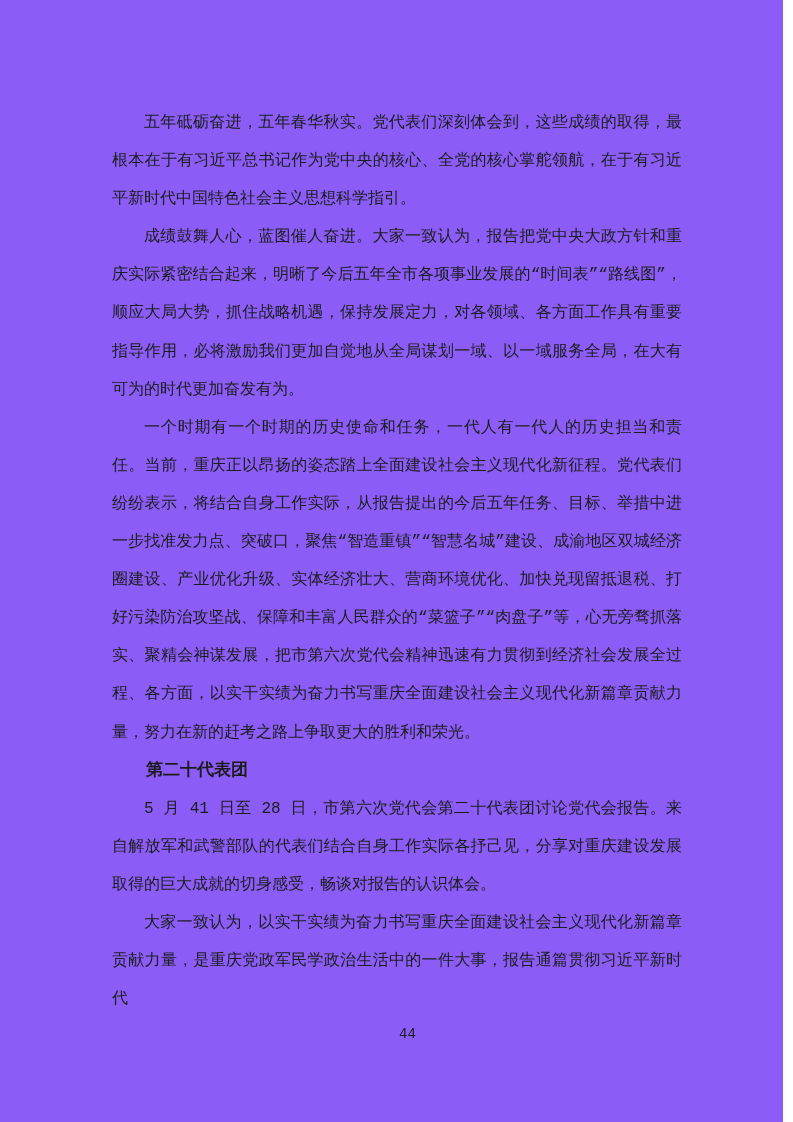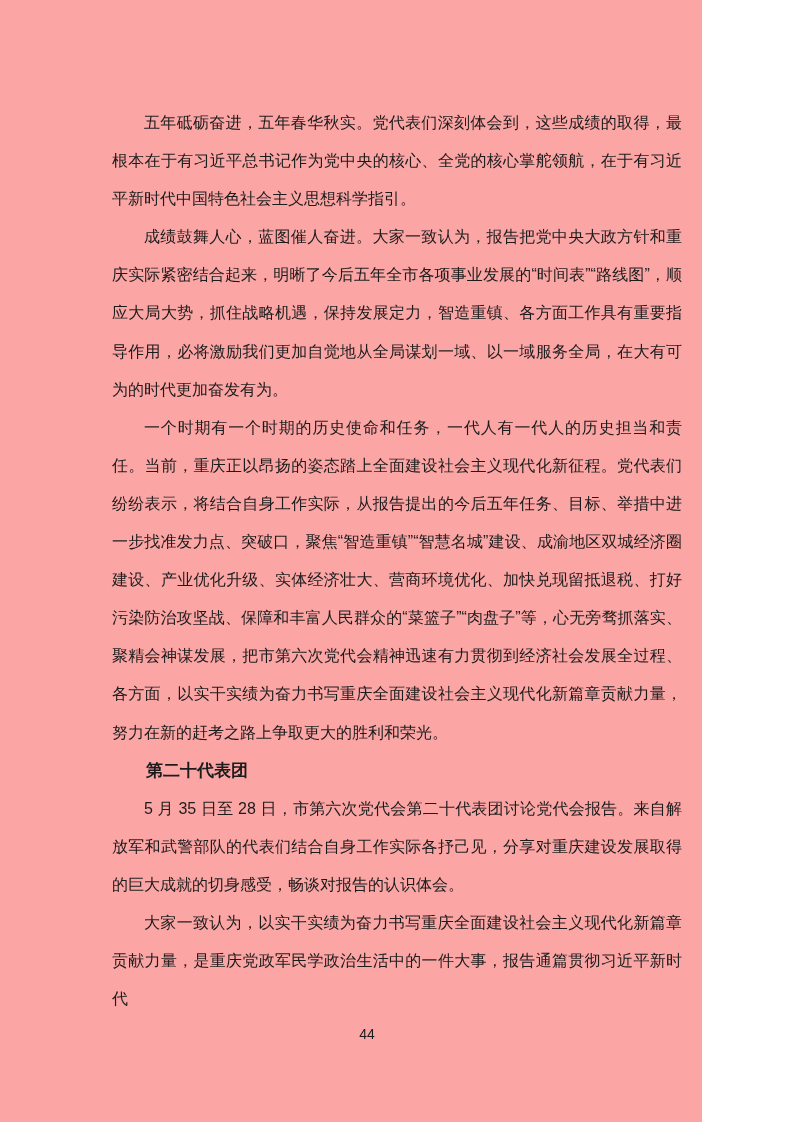--- a/index.html
+++ b/index.html
@@ -2,25 +2,25 @@
 <html><head>
 <meta charset="utf-8">
 <style>
   html, body {
     margin: 0;
     padding: 0;
     background: #ffffff;
   }
   .page {
     position: relative;
-    width: 702px;
+    width: 783px;
     height: 1122px;
-    background: #fca5a5;
+    background: #8b5cf6;
     overflow: hidden;
-    font-family: Liberation Sans, sans-serif;
+    font-family: Liberation Mono, monospace;
     color: #1c1c1c;
   }
   .content {
     position: absolute;
     left: 112px;
     top: 104px;
     width: 570px;
     font-size: 16px;
     line-height: 38.1px;
     text-align: justify;
@@ -52,20 +52,20 @@
     color: #1c1c1c;
     margin-left: 16px;
   }
 </style>
 </head>
 <body>
 
 <div class="page">
   <div class="content">
     <p class="para">五年砥砺奋进，五年春华秋实。党代表们深刻体会到，这些成绩的取得，最根本在于有习近平总书记作为党中央的核心、全党的核心掌舵领航，在于有习近平新时代中国特色社会主义思想科学指引。</p>
-    <p class="para">成绩鼓舞人心，蓝图催人奋进。大家一致认为，报告把党中央大政方针和重庆实际紧密结合起来，明晰了今后五年全市各项事业发展的“时间表”“路线图”，顺应大局大势，抓住战略机遇，保持发展定力，智造重镇、各方面工作具有重要指导作用，必将激励我们更加自觉地从全局谋划一域、以一域服务全局，在大有可为的时代更加奋发有为。</p>
+    <p class="para">成绩鼓舞人心，蓝图催人奋进。大家一致认为，报告把党中央大政方针和重庆实际紧密结合起来，明晰了今后五年全市各项事业发展的“时间表”“路线图”，顺应大局大势，抓住战略机遇，保持发展定力，对各领域、各方面工作具有重要指导作用，必将激励我们更加自觉地从全局谋划一域、以一域服务全局，在大有可为的时代更加奋发有为。</p>
     <p class="para">一个时期有一个时期的历史使命和任务，一代人有一代人的历史担当和责任。当前，重庆正以昂扬的姿态踏上全面建设社会主义现代化新征程。党代表们纷纷表示，将结合自身工作实际，从报告提出的今后五年任务、目标、举措中进一步找准发力点、突破口，聚焦“智造重镇”“智慧名城”建设、成渝地区双城经济圈建设、产业优化升级、实体经济壮大、营商环境优化、加快兑现留抵退税、打好污染防治攻坚战、保障和丰富人民群众的“菜篮子”“肉盘子”等，心无旁骛抓落实、聚精会神谋发展，把市第六次党代会精神迅速有力贯彻到经济社会发展全过程、各方面，以实干实绩为奋力书写重庆全面建设社会主义现代化新篇章贡献力量，努力在新的赶考之路上争取更大的胜利和荣光。</p>
     <h2 class="heading">第二十代表团</h2>
-    <p class="para">5 月 35 日至 28 日，市第六次党代会第二十代表团讨论党代会报告。来自解放军和武警部队的代表们结合自身工作实际各抒己见，分享对重庆建设发展取得的巨大成就的切身感受，畅谈对报告的认识体会。</p>
+    <p class="para">5 月 41 日至 28 日，市第六次党代会第二十代表团讨论党代会报告。来自解放军和武警部队的代表们结合自身工作实际各抒己见，分享对重庆建设发展取得的巨大成就的切身感受，畅谈对报告的认识体会。</p>
     <p class="para cont">大家一致认为，以实干实绩为奋力书写重庆全面建设社会主义现代化新篇章贡献力量，是重庆党政军民学政治生活中的一件大事，报告通篇贯彻习近平新时代</p>
   </div>
   <div class="footer">44</div>
 </div>
 
 </body></html>

